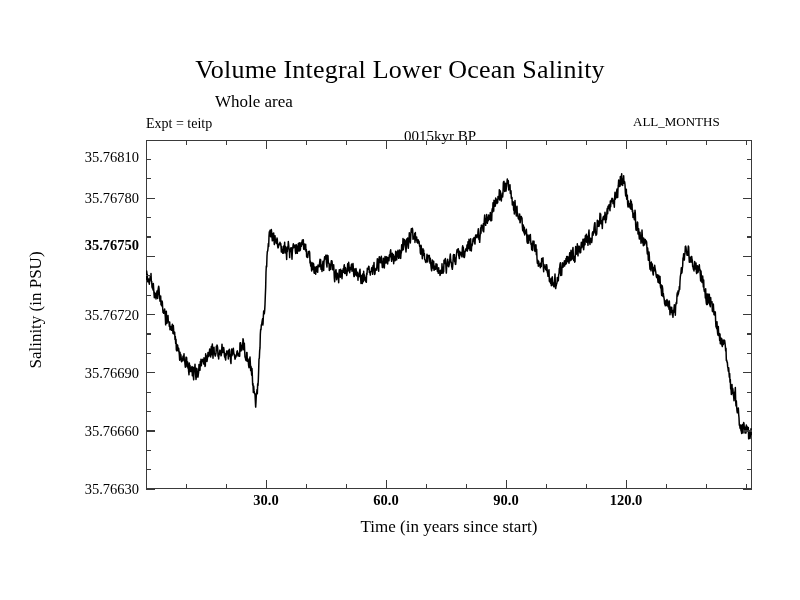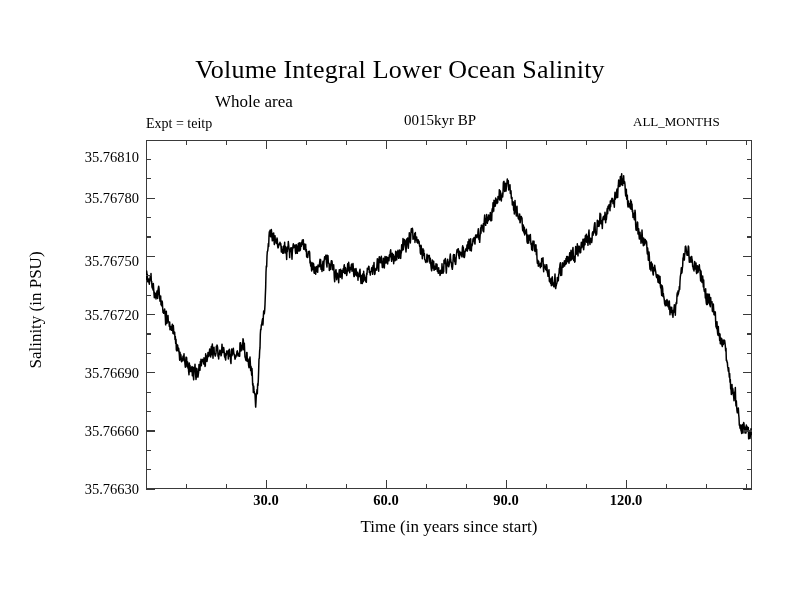--- a/index.html
+++ b/index.html
@@ -7,21 +7,21 @@
   body{width:800px;height:600px;overflow:hidden;
        font-family:"Liberation Serif","DejaVu Serif",serif;color:#000;}
   #page{position:relative;width:672px;height:600px;background:#fff;}
 
   .txt{position:absolute;white-space:nowrap;color:#000;}
 
   #chart-title{left:0;top:55px;width:800px;text-align:center;
                font-size:26px;letter-spacing:.2px;}
   #subtitle-area{left:215px;top:92px;font-size:17px;}
   #label-expt{left:146px;top:116px;font-size:14px;}
-  #label-period{left:404px;top:112px;font-size:15px;}
+  #label-period{left:404px;top:128px;font-size:15px;}
   #label-months{left:633px;top:114px;font-size:13px;}
 
   #xlabel{left:146px;top:517px;width:606px;text-align:center;font-size:17px;}
   #ylabel{position:absolute;left:-84px;top:300px;width:240px;text-align:center;
           font-size:17px;transform:rotate(-90deg);transform-origin:center center;}
 
   #plot-area{position:absolute;left:146px;top:140px;width:606px;height:349px;}
   #plot-frame{position:absolute;left:0;top:0;width:100%;height:100%;
               border:1.3px solid #3a3a3a;box-sizing:border-box;}
   #series-svg{position:absolute;left:0;top:0;width:606px;height:349px;display:block;}
@@ -45,21 +45,21 @@
   <div class="txt" id="subtitle-area">Whole area</div>
   <div class="txt" id="label-expt">Expt = teitp</div>
   <div class="txt" id="label-period">0015kyr BP</div>
   <div class="txt" id="label-months">ALL_MONTHS</div>
 
   <div id="ytick-labels">
       <div class="ytick-label" style="top: 349px;">35.76630</div>
       <div class="ytick-label" style="top: 290.833px;">35.76660</div>
       <div class="ytick-label" style="top: 232.667px;">35.76690</div>
       <div class="ytick-label" style="top: 174.5px;">35.76720</div>
-      <div class="ytick-label" style="top: 121px;">35.76750</div>
+      <div class="ytick-label" style="top: 105px; font-weight: bold;">35.76750</div>
       <div class="ytick-label" style="top: 58.1667px;">35.76780</div>
       <div class="ytick-label" style="top: 17px;">35.76810</div>
     </div>
   <div id="xtick-labels">
       <div class="xtick-label" style="left: 120px;">30.0</div>
       <div class="xtick-label" style="left: 240px;">60.0</div>
       <div class="xtick-label" style="left: 360px;">90.0</div>
       <div class="xtick-label" style="left: 480px;">120.0</div>
     </div>
 

